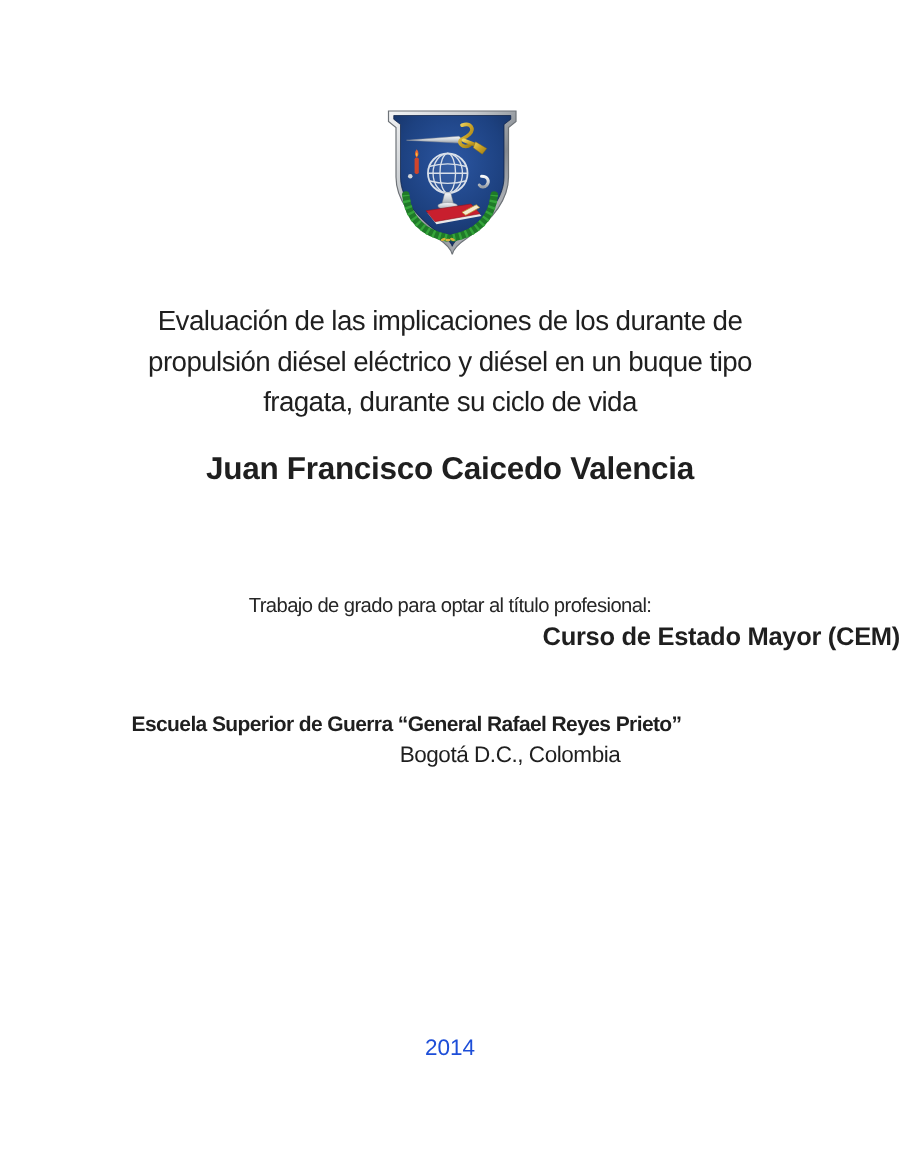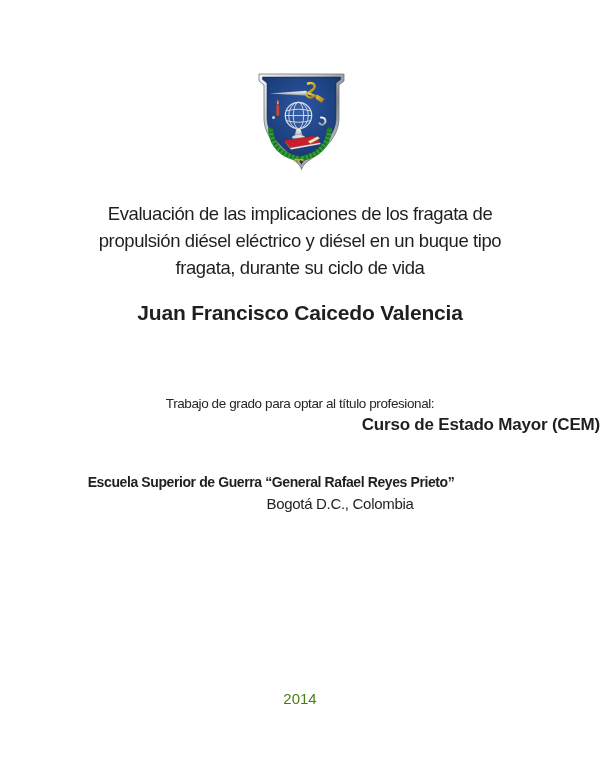--- a/index.html
+++ b/index.html
@@ -95,21 +95,21 @@
     margin-left: 40px;
   }
   .year {
     position: absolute;
     top: 689px;
     left: 0;
     width: 600px;
     text-align: center;
     font-size: 15px;
     line-height: 20px;
-    color: #4d7c0f;
+    color: #1d4ed8;
   }
 </style>
 </head>
 <body>
 
 <div class="page">
 
   <div class="emblem">
     <svg viewBox="0 0 100 112" xmlns="http://www.w3.org/2000/svg">
       <defs>
@@ -197,21 +197,21 @@
 
       <g fill="#d9b23a">
         <ellipse cx="44.5" cy="93.6" rx="1.7" ry="0.9" transform="rotate(-20 44.5 93.6)"></ellipse>
         <ellipse cx="47.6" cy="94" rx="1.7" ry="0.9"></ellipse>
         <ellipse cx="50.7" cy="93.6" rx="1.7" ry="0.9" transform="rotate(20 50.7 93.6)"></ellipse>
       </g>
     </svg>
   </div>
 
   <div class="title-block">
-    <div class="title-line">Evaluación de las implicaciones de los fragata de</div>
+    <div class="title-line">Evaluación de las implicaciones de los durante de</div>
     <div class="title-line">propulsión diésel eléctrico y diésel en un buque tipo</div>
     <div class="title-line">fragata, durante su ciclo de vida</div>
   </div>
 
   <div class="author">Juan Francisco Caicedo Valencia</div>
 
   <div class="degree-intro">Trabajo de grado para optar al título profesional:</div>
   <div class="degree-program">Curso de Estado Mayor (CEM)</div>
 
   <div class="institution">Escuela Superior de Guerra “General Rafael Reyes Prieto”</div>

